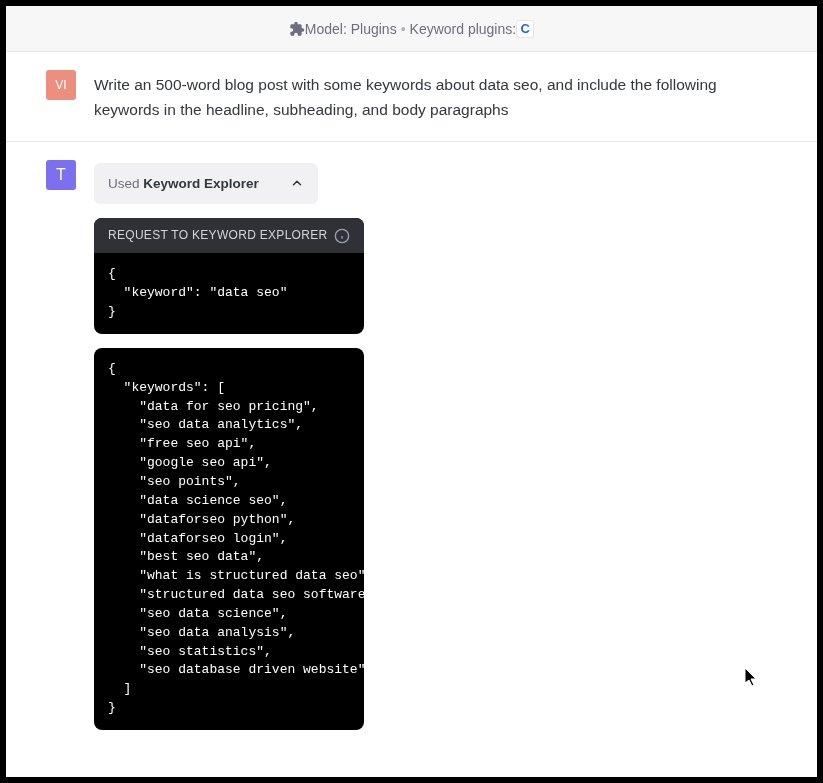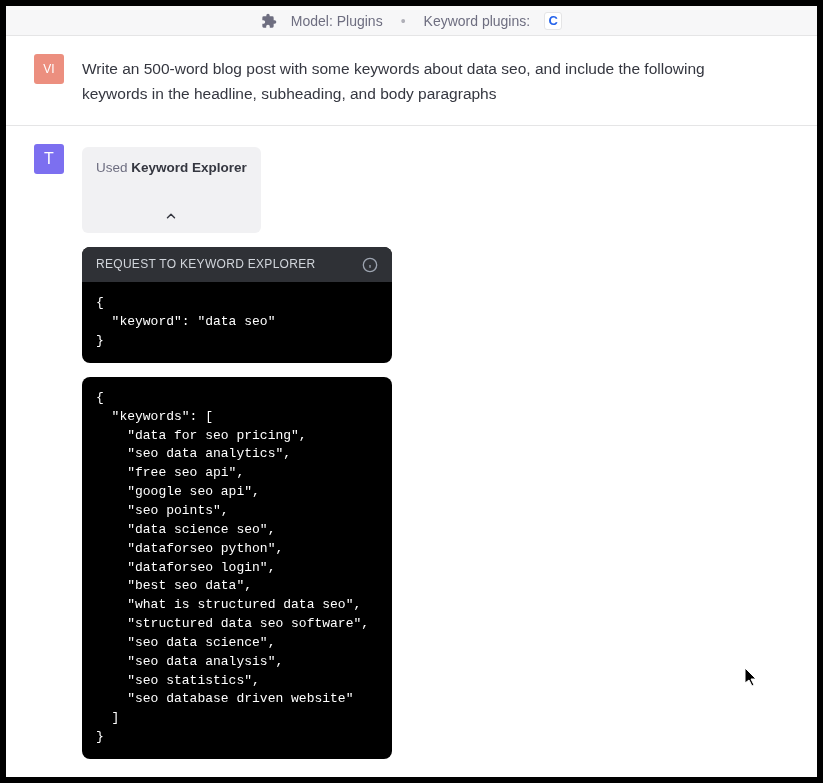--- a/index.html
+++ b/index.html
@@ -1,32 +1,32 @@
 <!DOCTYPE html>
 <html><head>
   <meta charset="utf-8">
   <style>
     * { margin: 0; padding: 0; box-sizing: border-box; }
     body { font-family: -apple-system, BlinkMacSystemFont, "Segoe UI", Helvetica, Arial, sans-serif; background: #000; width: 823px; height: 783px; overflow: hidden; position: relative; }
     .app { background: #fff; position: absolute; top: 6px; left: 6px; right: 6px; bottom: 6px; overflow: hidden; }
-    .header { height: 30px; background: #f7f7f8; border-bottom: 1px solid #e5e5e6; display: flex; align-items: center; justify-content: center; gap: 14px; font-size: 14px; color: #6e6e80; }
+    .header { height: 46px; background: #f7f7f8; border-bottom: 1px solid #e5e5e6; display: flex; align-items: center; justify-content: center; gap: 0; font-size: 14px; color: #6e6e80; }
     .header .puzzle { display: inline-flex; }
     .header .dot { color: #b0b0b8; margin: 0 4px; }
     .header .plugin-badge { display: inline-flex; align-items: center; justify-content: center; width: 18px; height: 18px; border-radius: 3px; background: #fff; color: #2563eb; font-weight: bold; border: 1px solid #e5e5e6; font-size: 13px; }
     .conv { }
-    .msg { display: flex; padding: 18px 28px; gap: 18px; }
+    .msg { display: flex; padding: 18px 40px; gap: 18px; }
     .msg.user { border-bottom: 1px solid #e5e5e6; }
     .avatar { width: 30px; height: 30px; border-radius: 3px; flex-shrink: 0; display: flex; align-items: center; justify-content: center; font-size: 12px; color: #fff; font-weight: 500; }
     .avatar.user { background: #ec8f7f; }
     .avatar.assistant { background: #7c6ff0; font-size: 16px; font-weight: 400; }
     .content { flex: 1; font-size: 15.5px; line-height: 1.6; color: #353740; padding-top: 3px; max-width: 640px; }
-    .tool-toggle { display: inline-flex; align-items: center; background: #f1f1f3; border-radius: 6px; padding: 10px 14px; font-size: 13.5px; color: #353740; gap: 31px; cursor: pointer; flex-direction: column; }
+    .tool-toggle { display: inline-flex; align-items: center; background: #f1f1f3; border-radius: 6px; padding: 10px 14px; font-size: 13.5px; color: #353740; gap: 31px; cursor: pointer; }
     .tool-toggle .label-used { color: #6e6e80; }
     .tool-toggle .chevron { display: inline-flex; }
-    .tool-block { margin-top: 14px; width: 310px; border-radius: 8px; overflow: hidden; background: #000; }
+    .tool-block { margin-top: 14px; width: 270px; border-radius: 8px; overflow: hidden; background: #000; }
     .tool-head { background: #2f3136; padding: 8px 14px; display: flex; align-items: center; justify-content: space-between; font-size: 12px; letter-spacing: 0.3px; color: #d1d5db; }
     .tool-head .info { display: inline-flex; }
     .code { font-family: "SFMono-Regular", Consolas, "Liberation Mono", Menlo, monospace; font-size: 13px; color: #fff; padding: 12px 14px; white-space: pre; line-height: 1.45; }
     .cursor { position: absolute; pointer-events: none; }
   </style>
 </head>
 <body>
 
 <div class="app">
   <div class="header">

